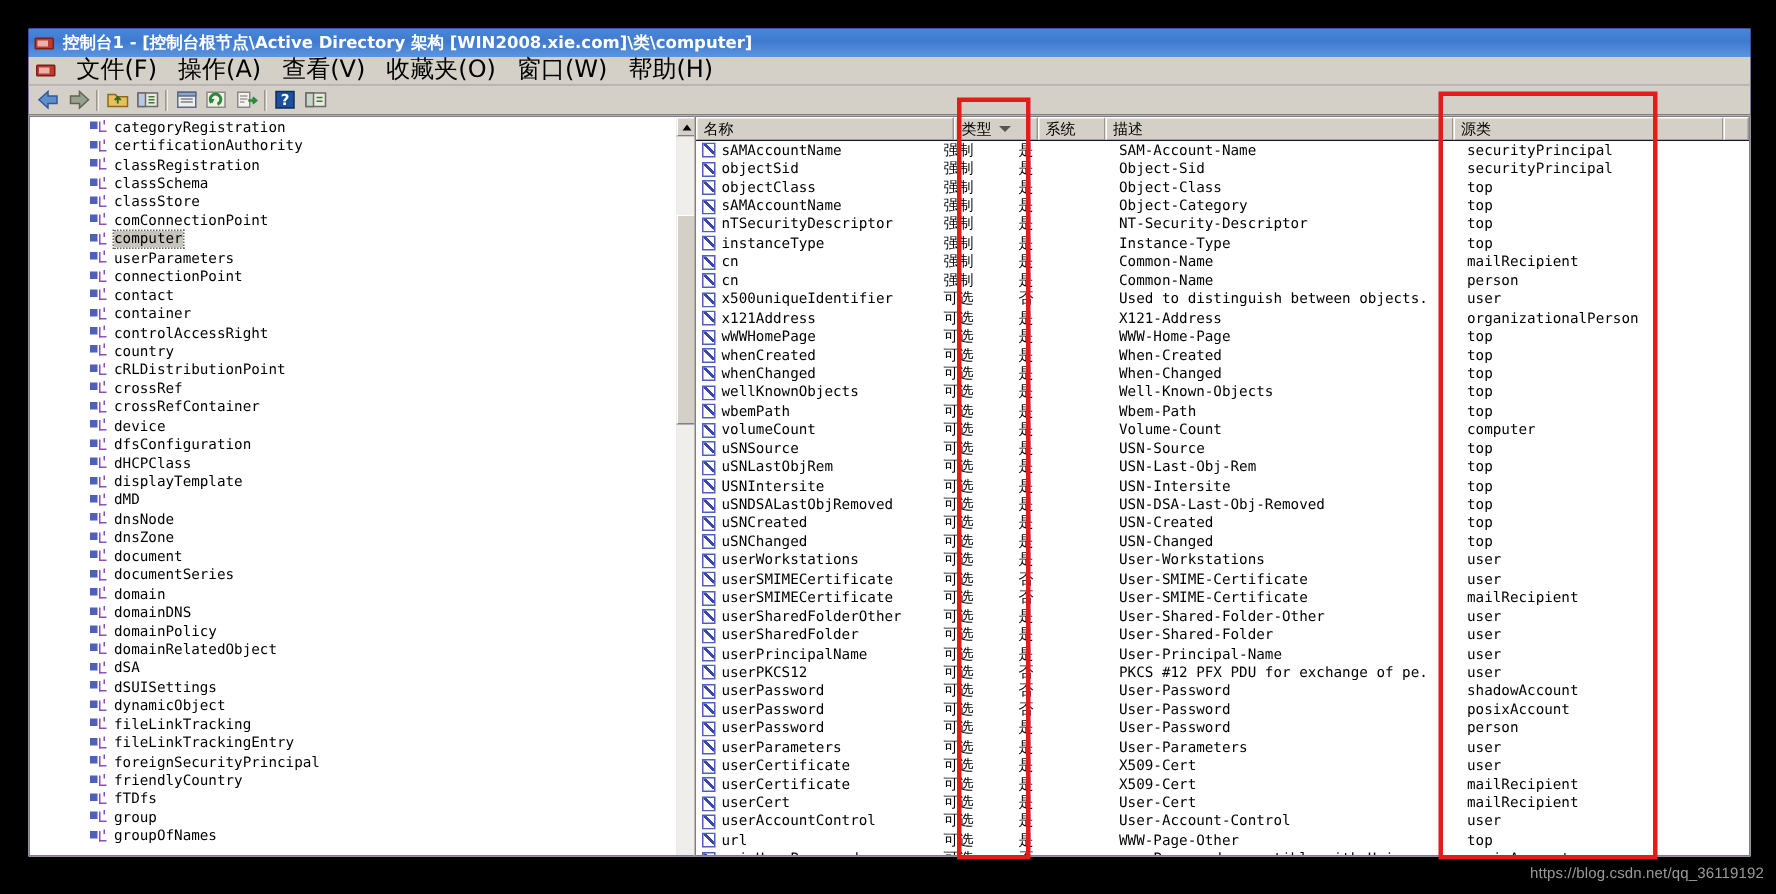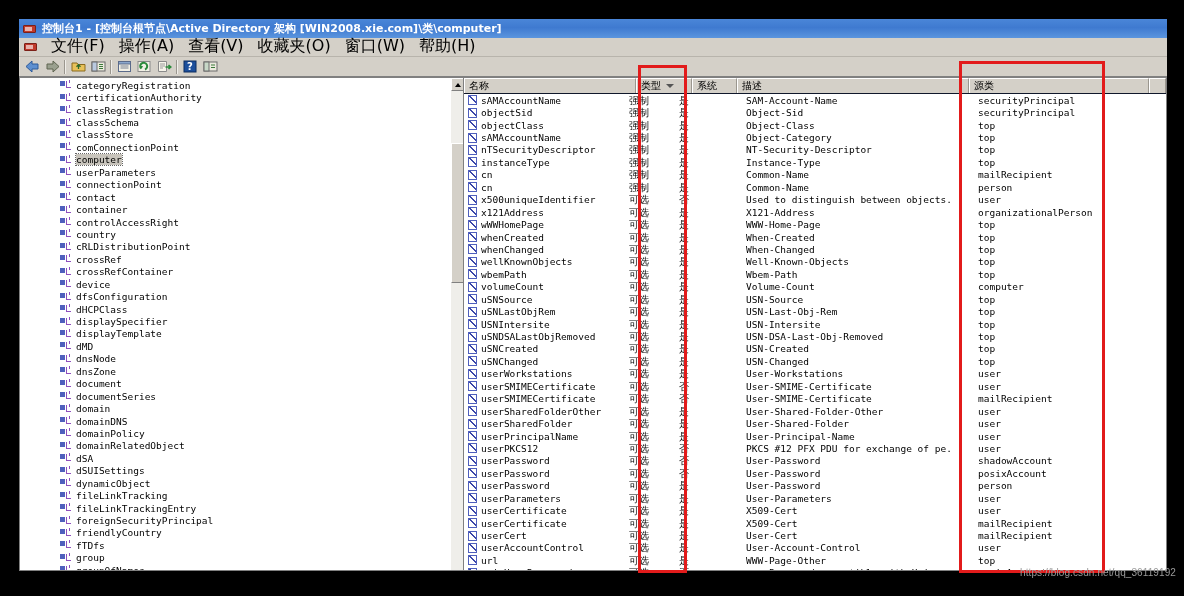--- a/index.html
+++ b/index.html
@@ -251,21 +251,21 @@
   .redbox {
     position: absolute;
     border: 3px solid #e21b1b;
     pointer-events: none;
     z-index: 40;
   }
 
   
   #watermark {
     position: absolute;
-    right: 8px; bottom: 18px;
+    right: 8px; bottom: 8px;
     color: #9a9a9a;
     font-family: "Liberation Sans", sans-serif;
     font-size: 10px;
     z-index: 50;
     letter-spacing: 0.1px;
   }
 </style>
 </head>
 <body>
 
@@ -510,28 +510,20 @@
               <span class="hook2"></span>
             </span>
             <span class="tlabel">dHCPClass</span>
           </div>
           <div class="tnode">
             <span class="ticon">
               <span class="sq"></span>
               <span class="hook"></span>
               <span class="hook2"></span>
             </span>
-            <span class="tlabel">displaySpecifier</span>
-          </div>
-          <div class="tnode">
-            <span class="ticon">
-              <span class="sq"></span>
-              <span class="hook"></span>
-              <span class="hook2"></span>
-            </span>
             <span class="tlabel">displayTemplate</span>
           </div>
           <div class="tnode">
             <span class="ticon">
               <span class="sq"></span>
               <span class="hook"></span>
               <span class="hook2"></span>
             </span>
             <span class="tlabel">dMD</span>
           </div>

